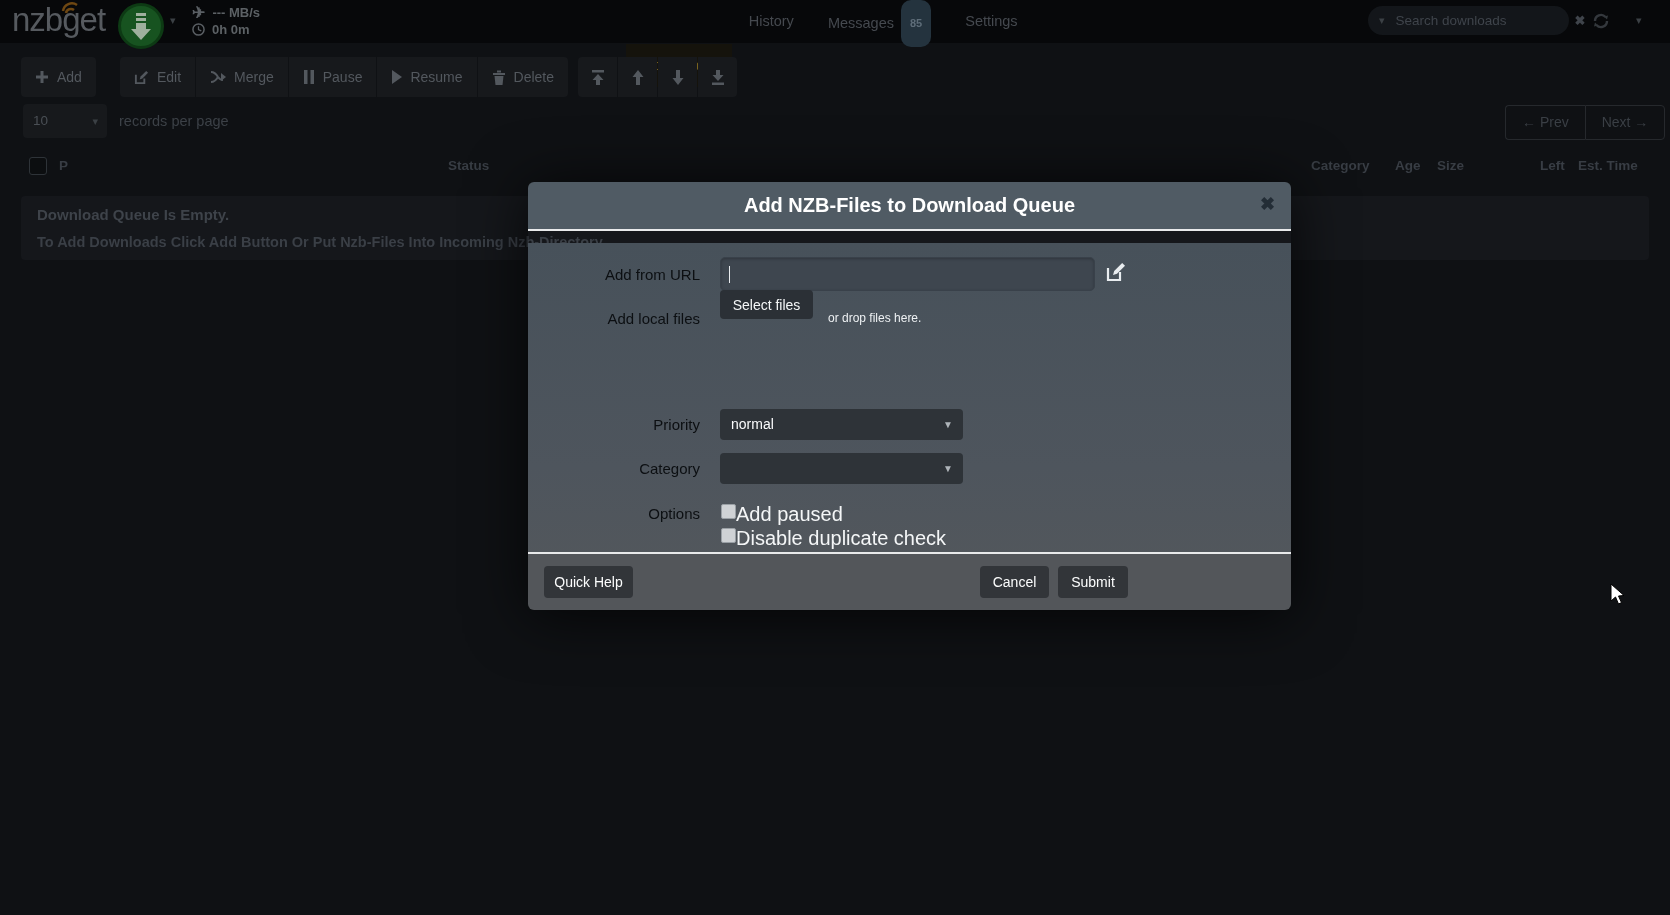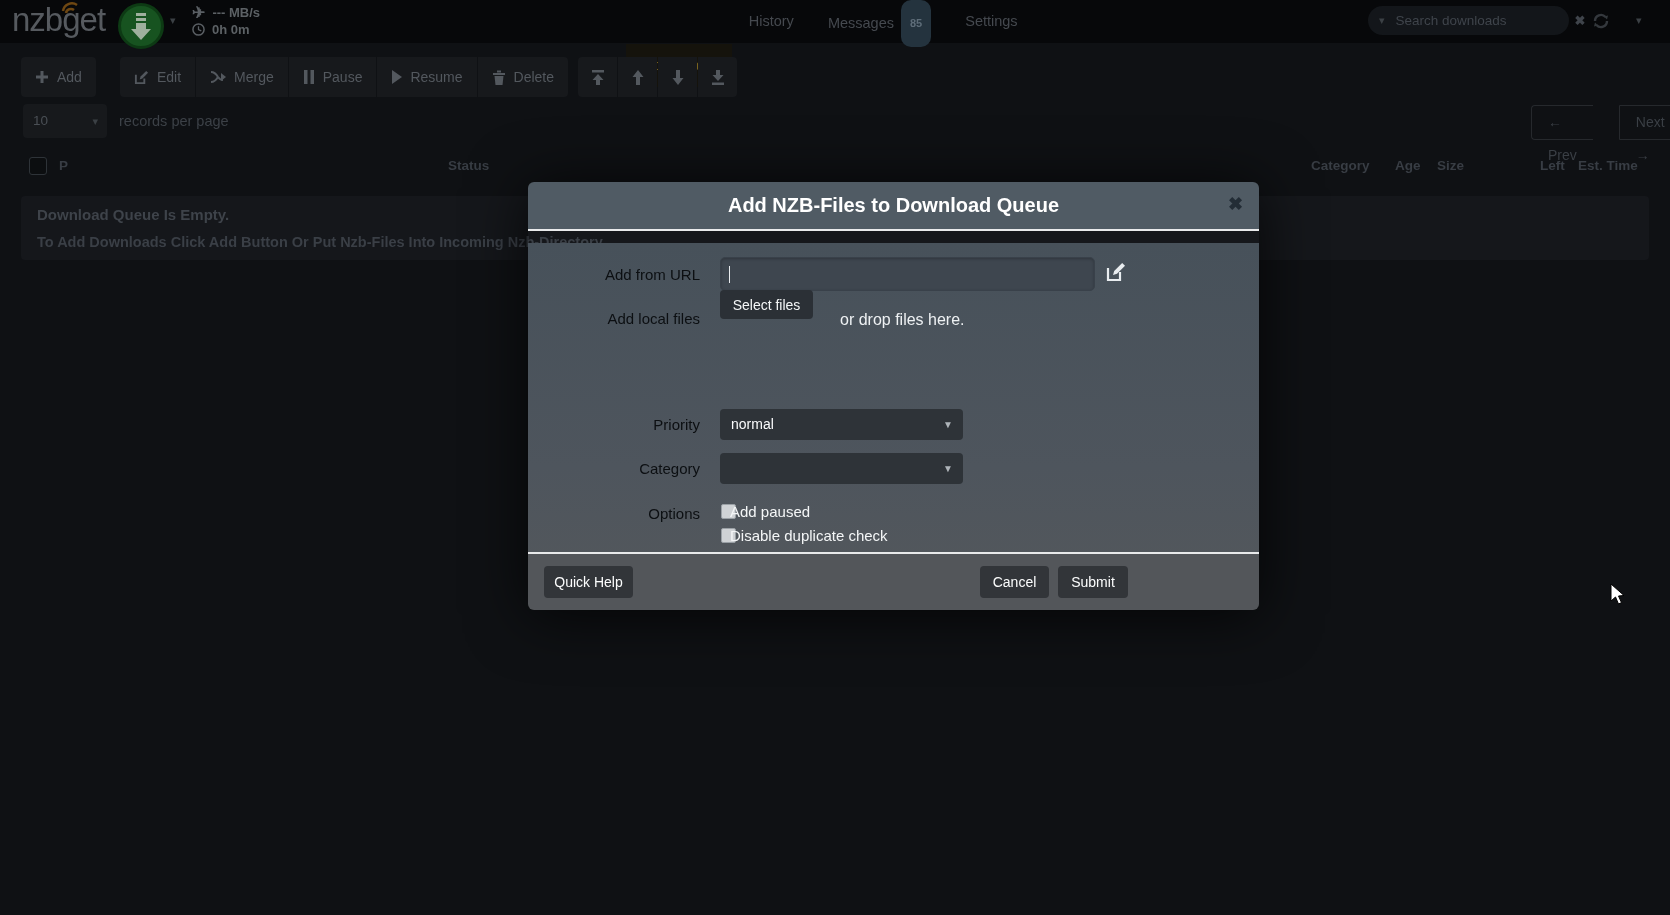--- a/index.html
+++ b/index.html
@@ -44,63 +44,63 @@
   .g-gap2{margin-right:10px;}
 
   
   #pagesize-select{position:absolute;left:23px;top:104px;width:84px;height:34px;background:#17191c;
                    border-radius:4px;color:#4a4f55;font-size:13.5px;line-height:34px;
                    padding:0 10px;box-sizing:border-box;cursor:pointer;}
   #pagesize-select .nav-caret{position:absolute;right:9px;top:0;line-height:34px;}
   #pagesize-label{position:absolute;left:119px;top:113px;color:#3c4147;font-size:14.5px;}
   #pager{position:absolute;left:1505px;top:105px;display:flex;}
   .pager-btn{height:33px;line-height:33px;padding:0 16px;border:1px solid #26292d;color:#3a3f45;
-             font-size:14px;cursor:pointer;margin-left:26px;}
+             font-size:14px;cursor:pointer;}
   .pager-btn:first-child{border-radius:4px 0 0 4px;border-right:none;}
   .pager-btn:last-child{border-radius:0 4px 4px 0;}
 
   
   .th{position:absolute;top:158px;color:#383d44;font-size:13.5px;font-weight:bold;}
   #hdr-checkbox{position:absolute;left:29px;top:157px;width:16px;height:16px;border:1px solid #2e3338;
                 background:#0c0e10;border-radius:3px;cursor:pointer;}
 
   
   #empty-panel{position:absolute;left:21px;top:196px;width:1628px;height:64px;background:#15171b;
                border-radius:4px;}
   #empty-title{position:absolute;left:16px;top:10px;color:#3e434a;font-size:15px;font-weight:bold;}
   #empty-hint{position:absolute;left:16px;top:38px;color:#3a3f46;font-size:14.5px;font-weight:bold;}
 
   
   #modal{position:absolute;left:528px;top:182px;width:731px;height:428px;border-radius:7px;
-         box-shadow:0 5px 60px rgba(0,0,0,.75);z-index:10;}
+         box-shadow:0 5px 60px rgba(0,0,0,.75);z-index:10;padding-left:32px;}
   #modal-header{position:absolute;left:0;top:0;width:100%;height:49px;background:#505b64;
                 border-radius:6px 6px 0 0;border-bottom:2px solid #e9eaeb;box-sizing:border-box;}
   #modal-title{text-align:center;line-height:47px;color:#ffffff;font-size:20px;font-weight:bold;}
   #modal-close{position:absolute;right:16px;top:12px;color:#232d36;font-size:18px;font-weight:bold;
                cursor:pointer;line-height:20px;}
   #modal-body{position:absolute;left:0;top:49px;width:100%;height:321px;
               background:linear-gradient(180deg,#47515a 0%,#4e555d 70%,#52575c 100%);margin-top:12px;}
   .m-label{position:absolute;left:0;width:172px;text-align:right;color:#0c0f12;font-size:15px;}
   #url-input{position:absolute;left:192px;top:14px;width:375px;height:34px;background:#3e464f;
              border:1px solid #39414a;border-radius:5px;box-sizing:border-box;
              box-shadow:inset 0 1px 3px rgba(0,0,0,.25);}
   #url-caret{position:absolute;left:8px;top:8px;width:1px;height:17px;background:#e8ebee;}
   #url-edit-icon{position:absolute;left:577px;top:19px;cursor:pointer;}
   .m-btn{position:absolute;background:#2b3036;color:#f4f6f7;font-size:14px;border-radius:4px;
          display:flex;align-items:center;justify-content:center;cursor:pointer;}
   #btn-select-files{left:192px;top:47px;width:93px;height:29px;}
-  #drop-hint{position:absolute;left:312px;top:68px;color:#eef1f3;font-size:16px;}
+  #drop-hint{position:absolute;left:300px;top:68px;color:#eef1f3;font-size:12px;}
   .m-select{position:absolute;left:192px;width:243px;height:31px;background:#2e3338;border-radius:4px;
             color:#fafbfc;font-size:14px;line-height:31px;padding:0 11px;box-sizing:border-box;cursor:pointer;}
   .m-select .sel-caret{position:absolute;right:10px;top:0;line-height:31px;color:#aeb4b9;font-size:10px;}
   #sel-priority{top:166px;}
   #sel-category{top:210px;}
   .checkbox{position:absolute;left:193px;width:15px;height:15px;background:#cfd2d5;
             border:1px solid #9aa0a5;border-radius:2px;box-sizing:border-box;cursor:pointer;}
-  .cb-label{position:absolute;left:202px;color:#f4f6f7;font-size:15px;}
+  .cb-label{position:absolute;left:208px;color:#f4f6f7;font-size:20px;}
   #btn-scan{left:192px;top:322px;width:180px;height:32px;}
   #modal-footer{position:absolute;left:0;top:370px;width:100%;height:58px;background:#53565a;
                 border-top:2px solid #e9eaeb;border-radius:0 0 6px 6px;box-sizing:border-box;}
   .f-btn{position:absolute;top:12px;height:32px;background:#323539;color:#fcfdfd;font-size:14px;
          border-radius:4px;display:flex;align-items:center;justify-content:center;cursor:pointer;}
   #btn-help{left:16px;width:89px;}
   #btn-cancel{left:452px;width:69px;}
   #btn-submit{left:530px;width:70px;}
 
   #mouse-cursor{position:absolute;left:1610px;top:583px;z-index:20;}

